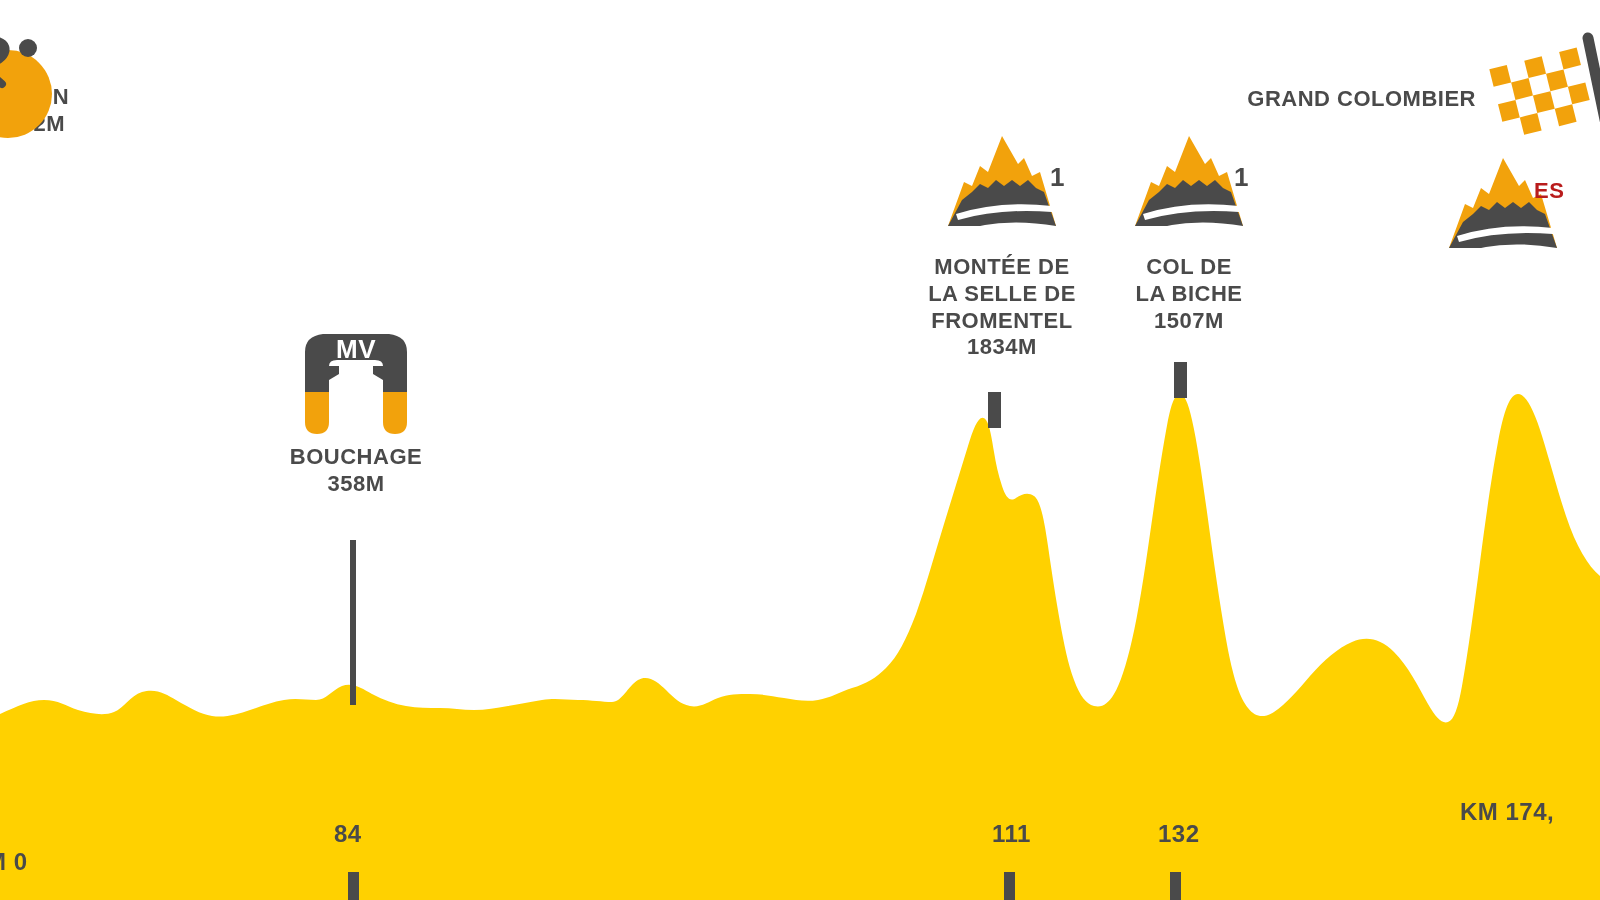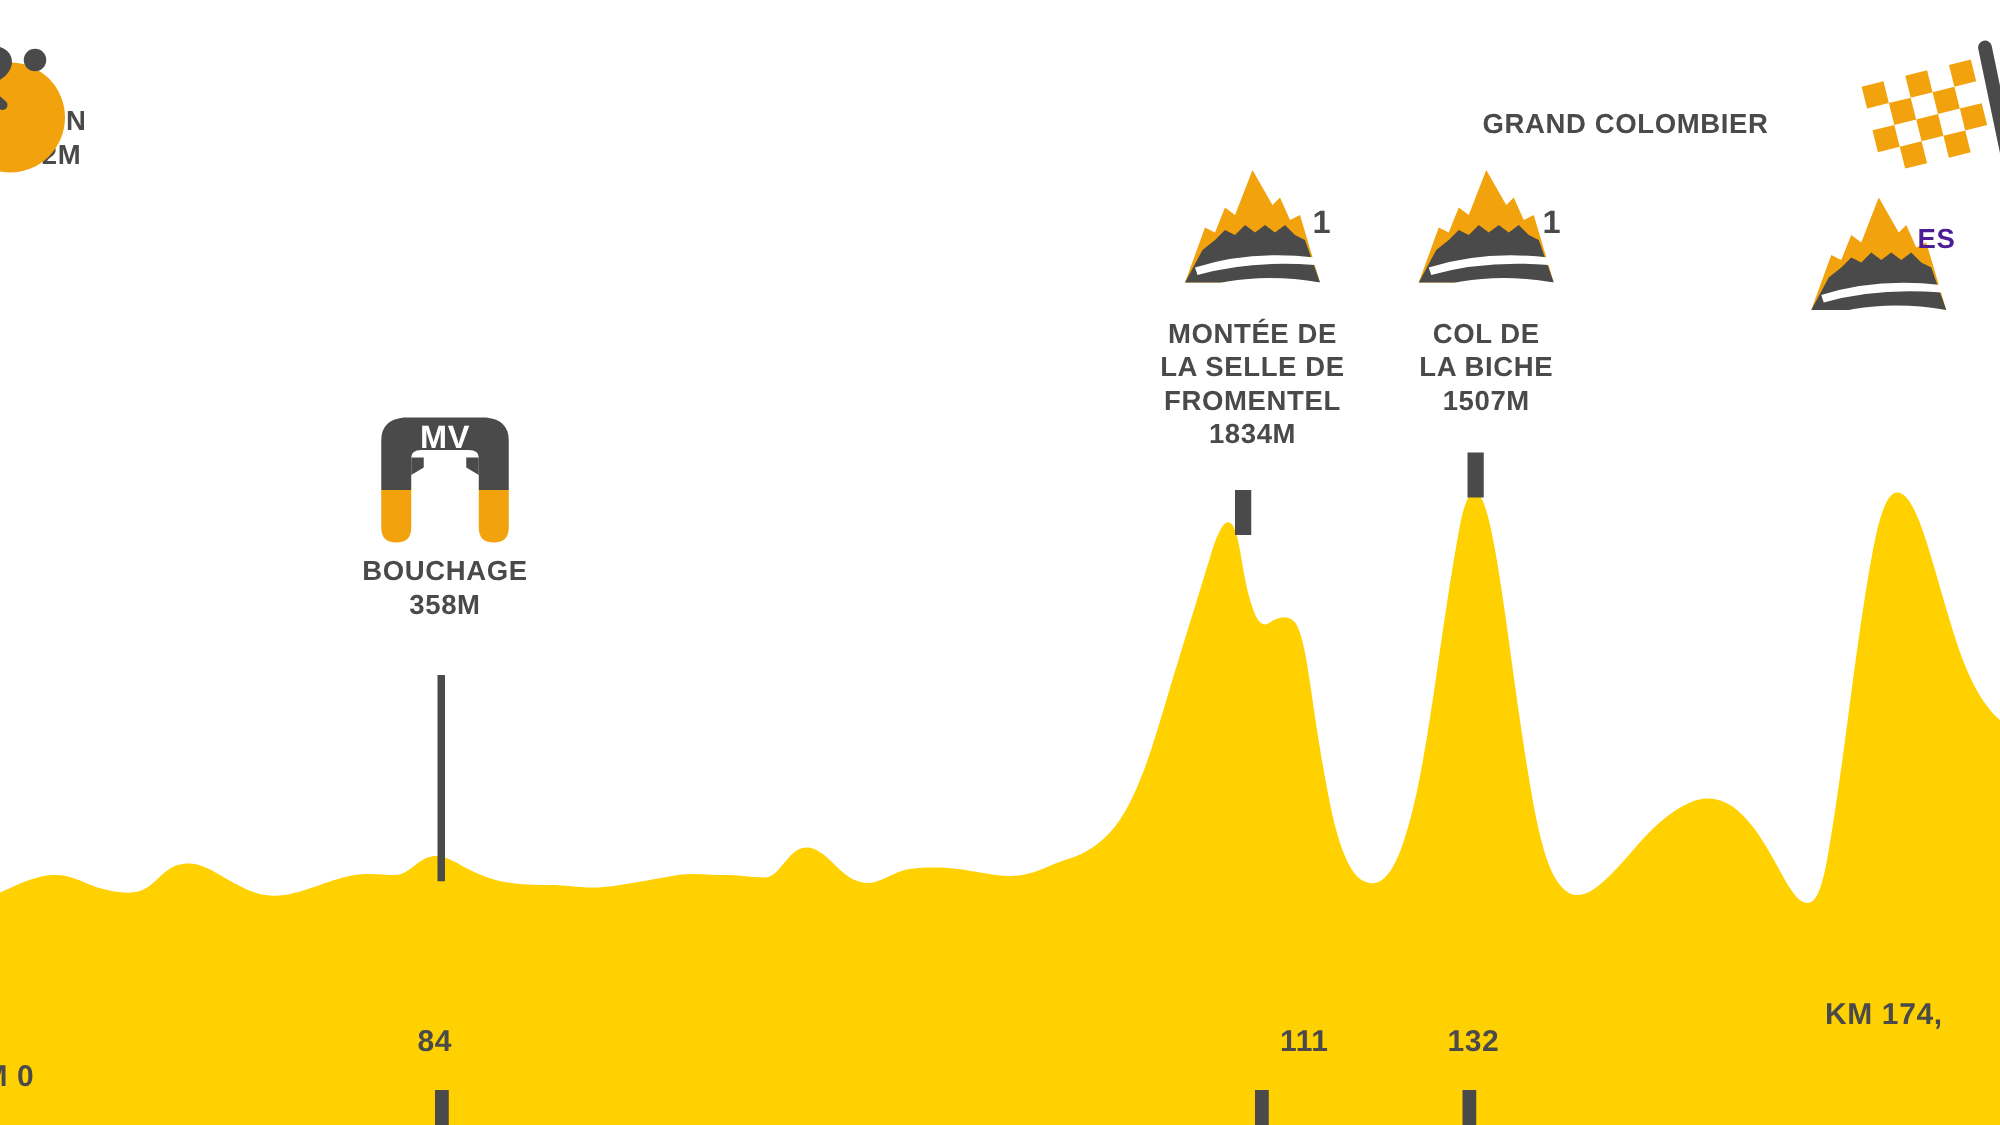--- a/index.html
+++ b/index.html
@@ -87,28 +87,28 @@
   .m-fromentel .mtn-cat { left: 152px; top: 32px; }
   .m-biche { left: 1106px; top: 130px; width: 166px; }
   .m-biche .mtn-cat { left: 128px; top: 32px; }
   .m-selle-esc { left: 1428px; top: 152px; width: 150px; }
   .esc-text {
     position: absolute;
     left: 1534px;
     top: 178px;
     font-size: 22px;
     font-weight: bold;
-    color: #4c1d95;
+    color: #b91c1c;
     letter-spacing: 0.5px;
   }
   
   .finish-marker {
     left: 1186px;
     top: 86px;
-    text-align: left;
+    text-align: right;
     width: 290px;
   }
   .finish-flag {
     position: absolute;
     left: 1482px;
     top: 30px;
     width: 130px;
     height: 120px;
   }
   
@@ -282,17 +282,17 @@
       <rect x="50" y="62" width="18" height="18" fill="#F2A20C"></rect>
       <rect x="86" y="62" width="18" height="18" fill="#F2A20C"></rect>
       <rect x="32" y="80" width="18" height="18" fill="#F2A20C"></rect>
       <rect x="68" y="80" width="18" height="18" fill="#F2A20C"></rect>
     </g>
     <path d="M106 8 L126 104" stroke="#4A4A4A" stroke-width="11" stroke-linecap="round" fill="none"></path>
   </svg>
 
   <div class="axis-num axis-km-start">M 0</div>
   <div class="axis-num" style="left:334px; top:820px;">84</div>
-  <div class="axis-num" style="left:992px; top:820px;margin-left:32px;">111</div>
+  <div class="axis-num" style="left:992px; top:820px;">111</div>
   <div class="axis-num" style="left:1158px; top:820px;">132</div>
   <div class="axis-num axis-km-end">KM 174,</div>
 
 </div>
 
 </body></html>

